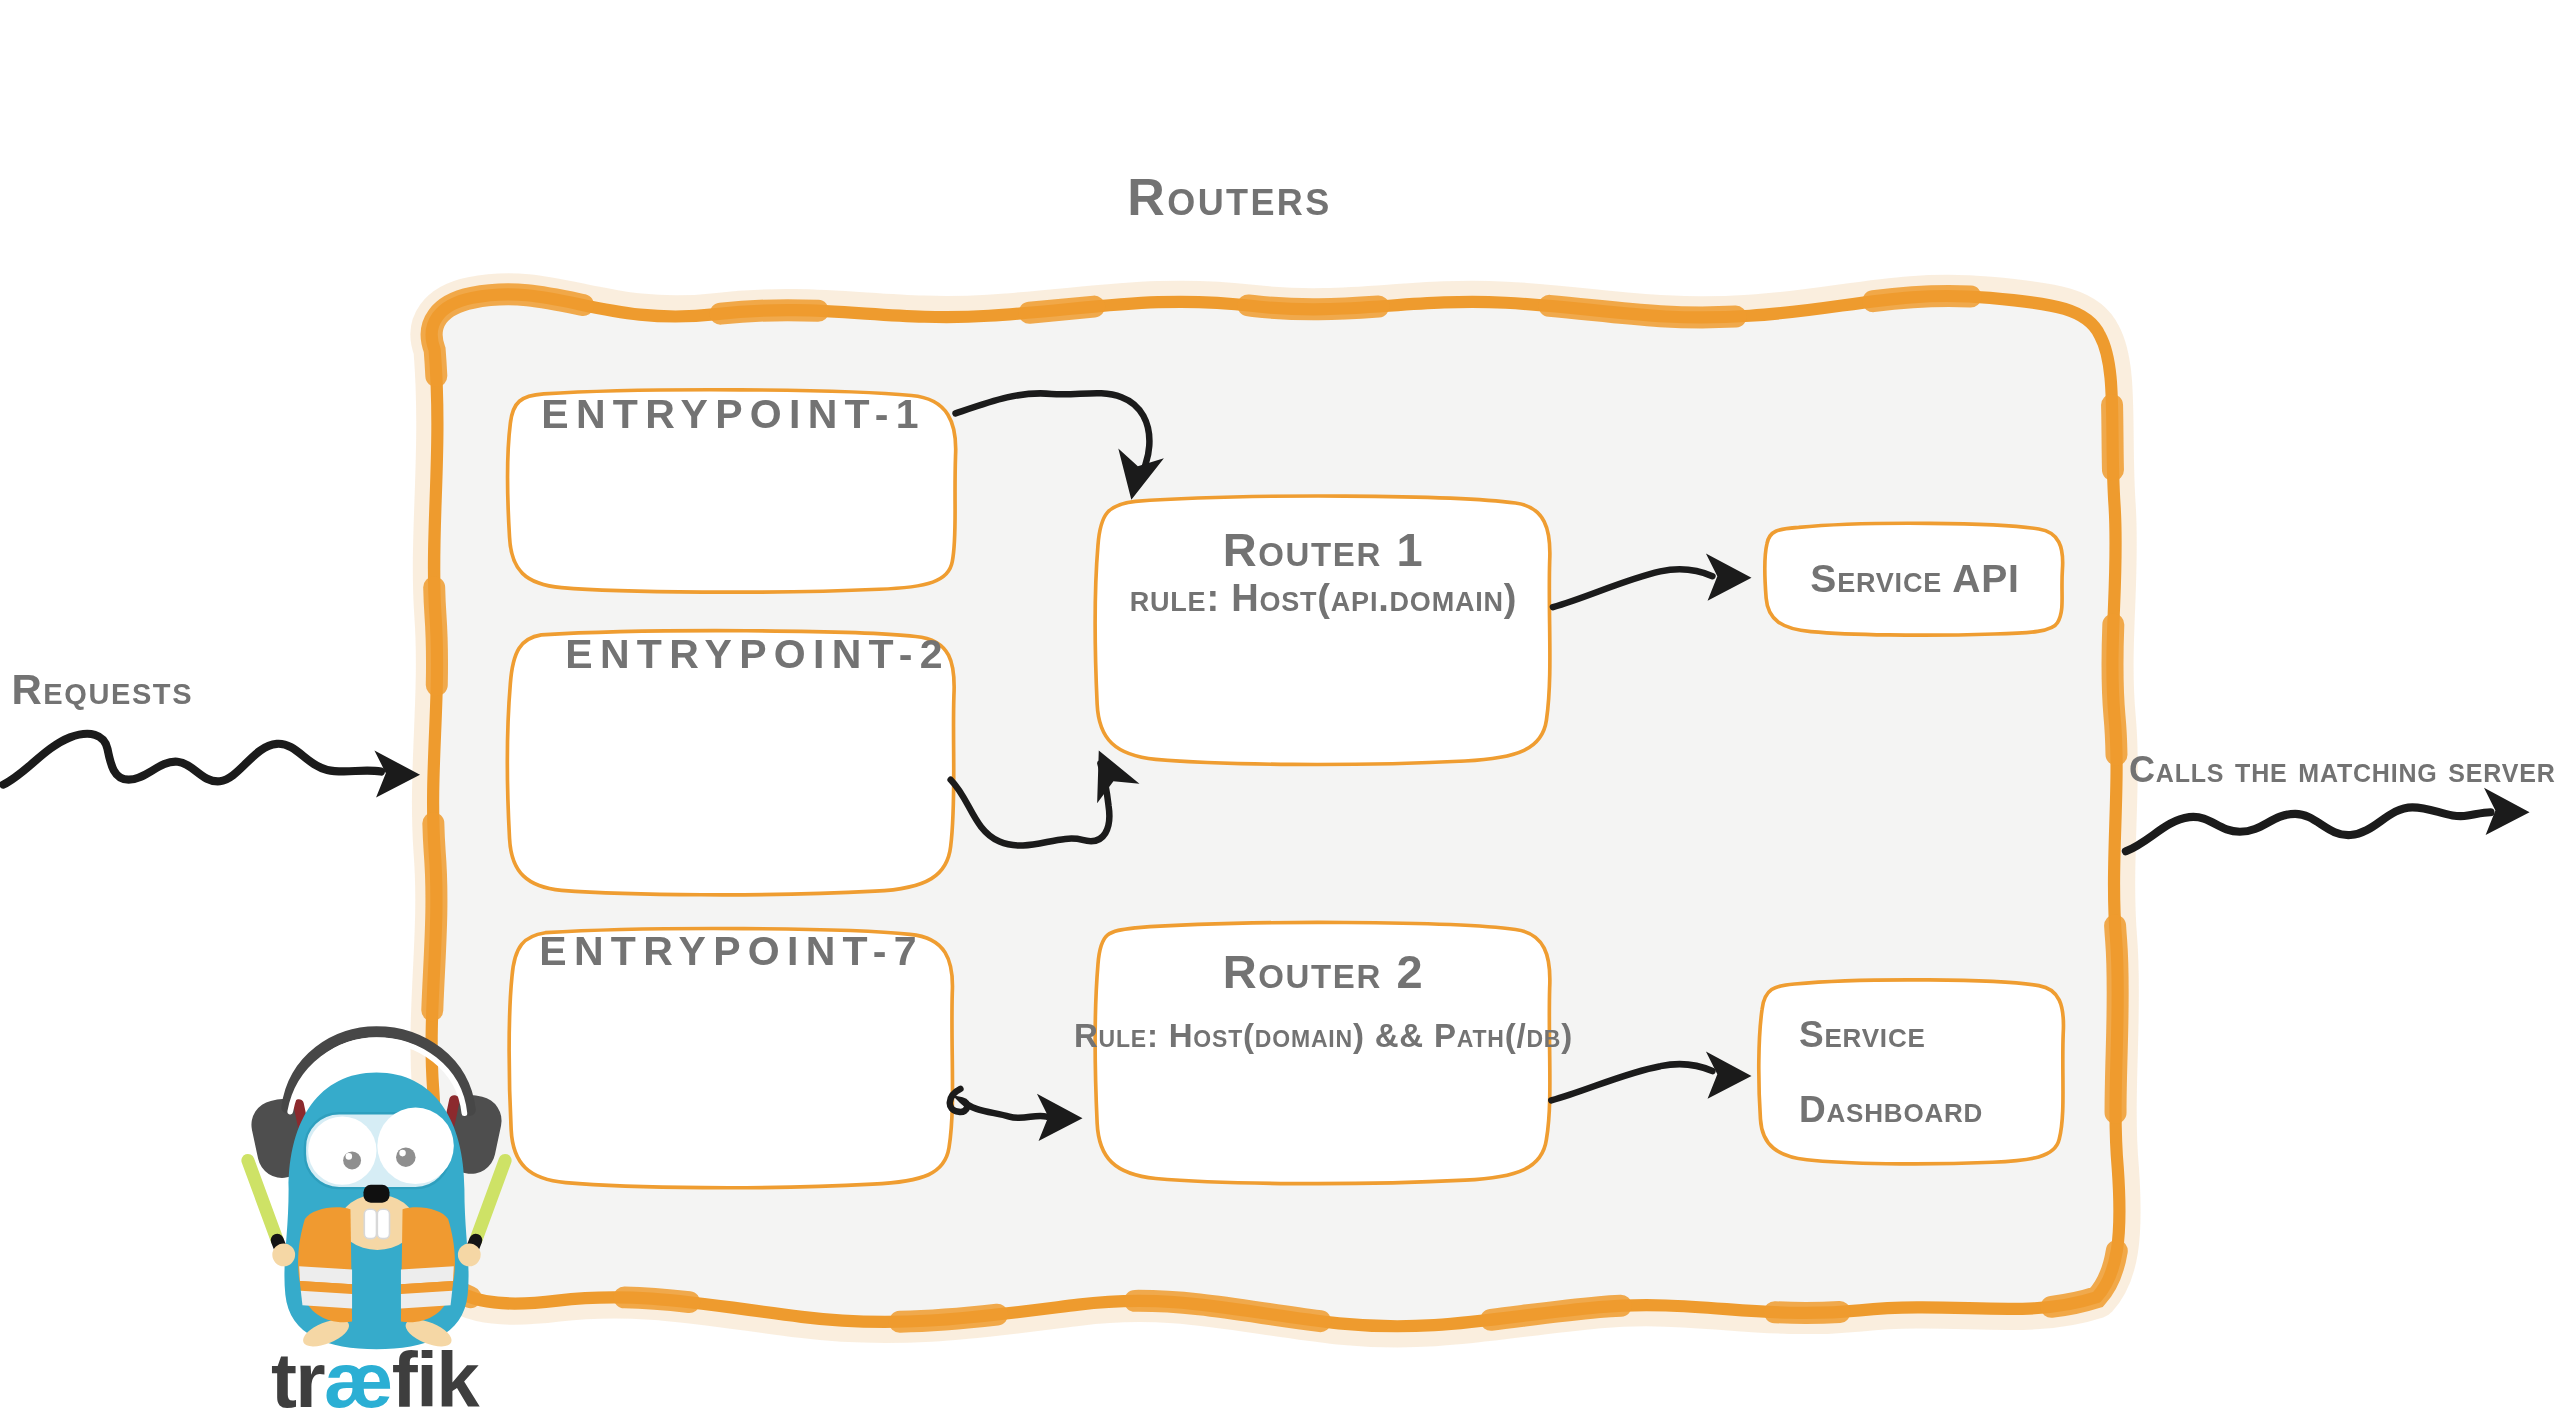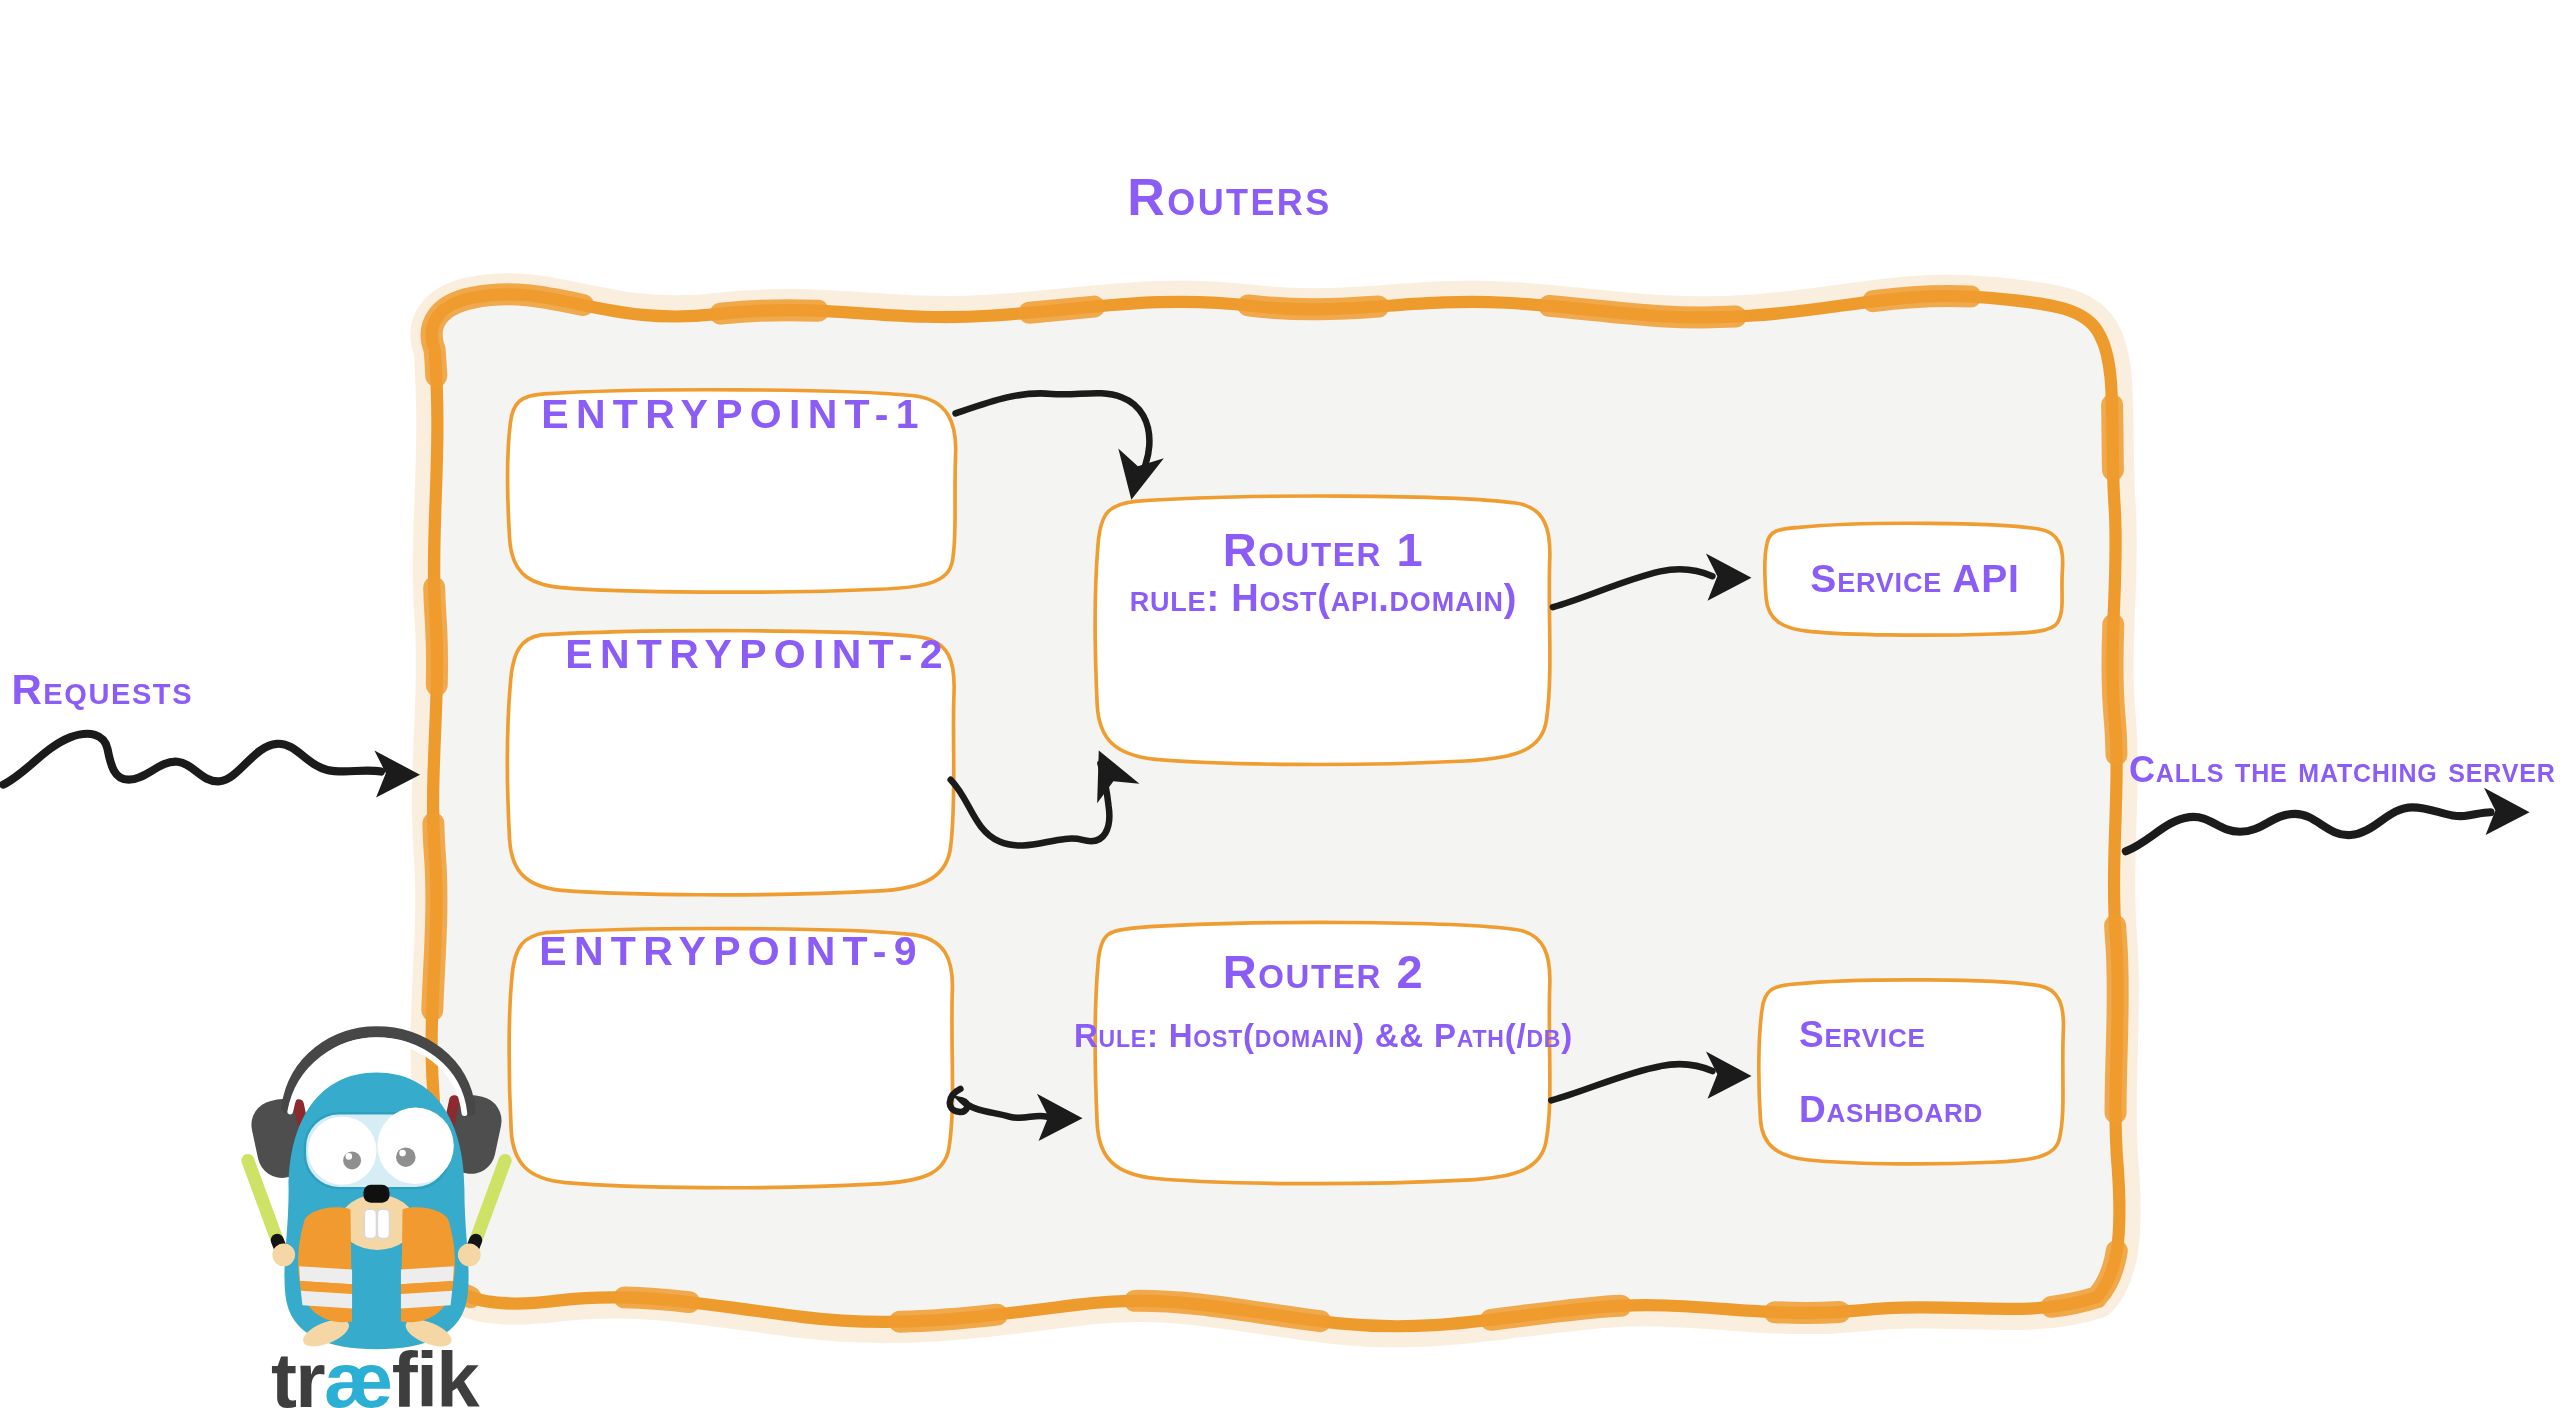--- a/index.html
+++ b/index.html
@@ -2,21 +2,21 @@
 <html style="font-size:13px"><head>
 <meta charset="utf-8">
 <style>
   html,body{margin:0;padding:0;}
   body{
     width:2576px;height:1408px;position:relative;overflow:hidden;
     background:#ffffff;
     font-family:"Liberation Sans", sans-serif;
   }
   .abs{position:absolute;}
-  .ink{color:#8b5cf6;}
+  .ink{color:#737373;}
   .sc{font-variant:small-caps;}
   .label{white-space:nowrap;}
   #scene{position:absolute;left:0;top:0;}
 
   .title{
     left:1026px;top:167px;width:407px;text-align:center;
     font-size:52px;font-weight:700;letter-spacing:2.4px;
   }
   .ep-box{
     display:flex;justify-content:center;
@@ -92,21 +92,21 @@
 
 <div class="abs title sc ink">Routers</div>
 
 <div class="abs ep-box ep1 ink">
   <span class="label">ENTRYPOINT-1</span>
 </div>
 <div class="abs ep-box ep2 ink">
   <span class="label">ENTRYPOINT-2</span>
 </div>
 <div class="abs ep-box ep3 ink">
-  <span class="label">ENTRYPOINT-9</span>
+  <span class="label">ENTRYPOINT-7</span>
 </div>
 
 <div class="abs router-box r1 ink">
   <div class="r-title sc label">Router 1</div>
   <div class="r-rule sc label">rule: Host(api.domain)</div>
 </div>
 <div class="abs router-box r2 ink">
   <div class="r-title sc label">Router 2</div>
   <div class="r-rule sc label">Rule: Host(domain) &amp;&amp; Path(/db)</div>
 </div>

